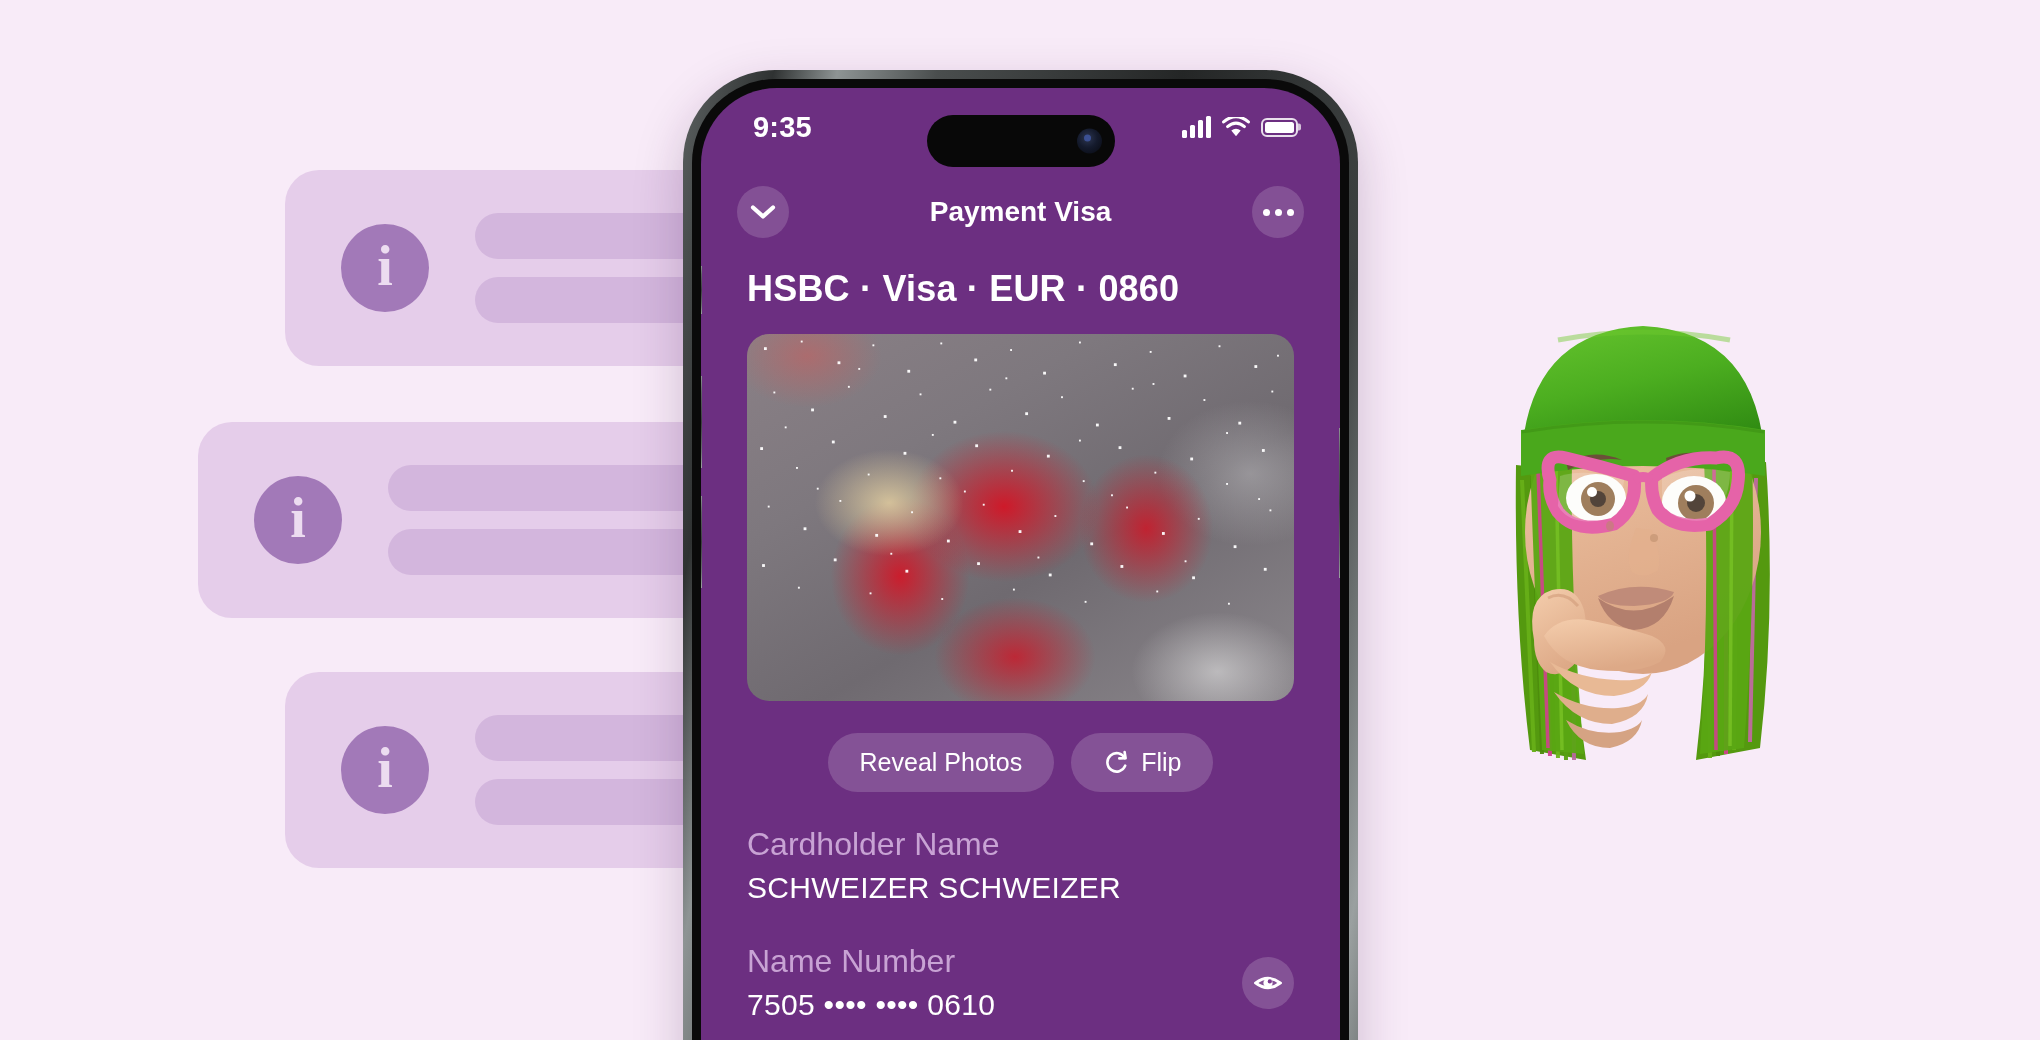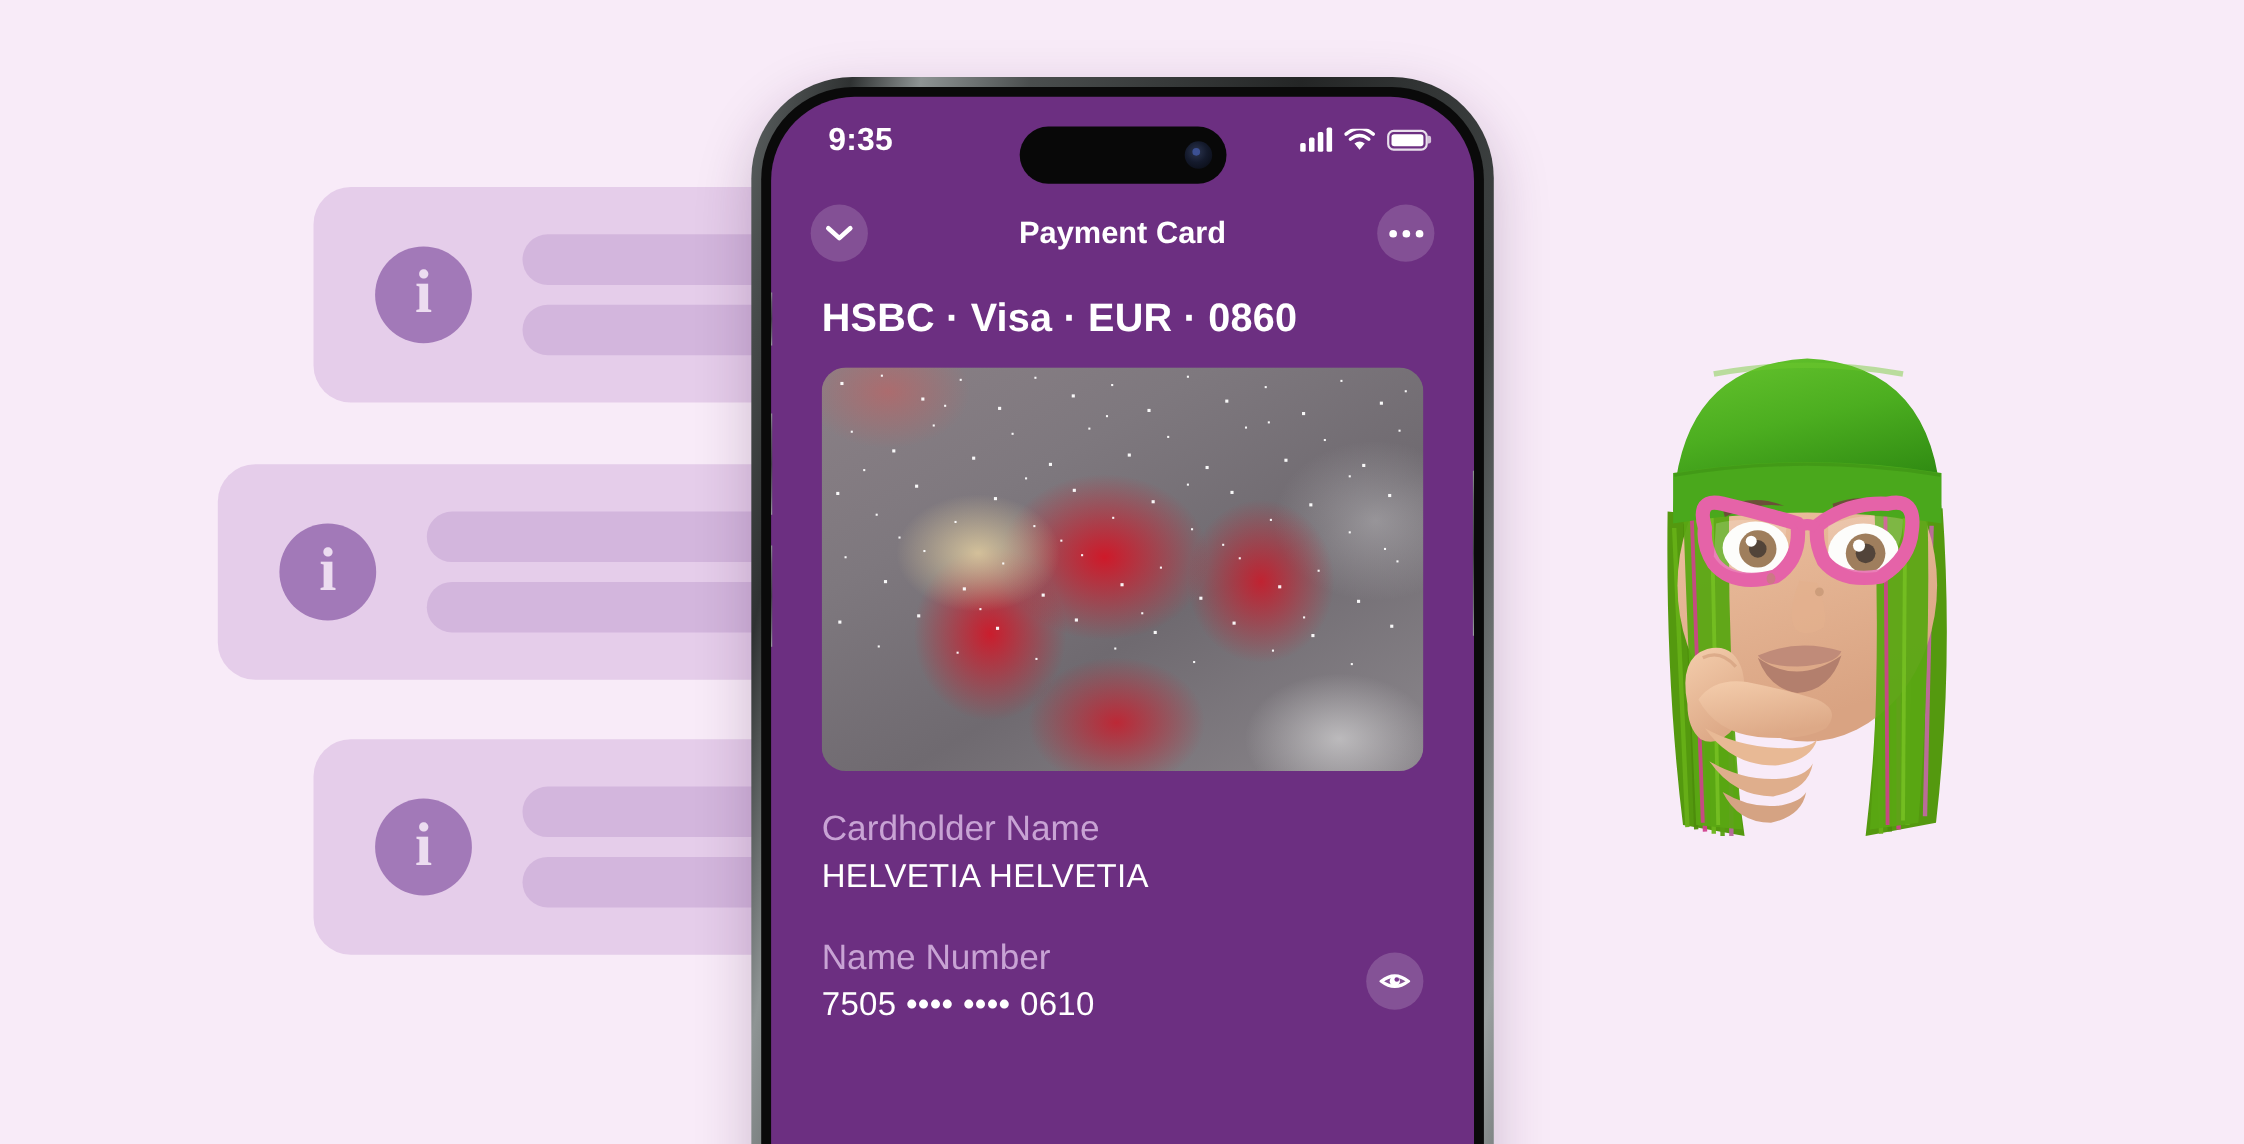--- a/index.html
+++ b/index.html
@@ -469,21 +469,21 @@
         </div>
       </div>
     </div>
 
     <div class="nav-bar">
       <button class="nav-btn">
         <svg width="26" height="16" viewBox="0 0 26 16">
           <path d="M3 3.5 L13 12.5 L23 3.5" fill="none" stroke="#fff" stroke-width="4.2" stroke-linecap="round" stroke-linejoin="round"></path>
         </svg>
       </button>
-      <div class="nav-title">Payment Card</div>
+      <div class="nav-title">Payment Visa</div>
       <button class="nav-btn">
         <span class="dots">
           <span></span>
               <span></span>
               <span></span>
         </span>
       </button>
     </div>
 
     <div class="content">
@@ -580,26 +580,38 @@
             <rect x="152" y="232" width="2" height="2"></rect>
                 <rect x="230" y="166" width="2" height="2"></rect>
             <rect x="308" y="236" width="2" height="2"></rect>
                 <rect x="386" y="170" width="2" height="2"></rect>
             <rect x="464" y="240" width="2" height="2"></rect>
                 <rect x="542" y="174" width="2" height="2"></rect>
           </g>
         </svg>
       </div>
 
+      <div class="card-actions">
+        <button class="pill">
+          <span>Reveal Photos</span>
+        </button>
+        <button class="pill">
+          <svg width="27" height="27" viewBox="0 0 27 27">
+            <path d="M21.8 9.2 A9.2 9.2 0 1 0 22.2 16.6" fill="none" stroke="#fff" stroke-width="2.6" stroke-linecap="round"></path>
+            <path d="M16.3 9.4 L22.6 9.2 L21.6 3" fill="none" stroke="#fff" stroke-width="2.6" stroke-linecap="round" stroke-linejoin="round"></path>
+          </svg>
+          <span>Flip</span>
+        </button>
+      </div>
 
       <div class="fields">
 
         <div class="field">
           <div class="field-label">Cardholder Name</div>
-          <div class="field-value">HELVETIA HELVETIA</div>
+          <div class="field-value">SCHWEIZER SCHWEIZER</div>
         </div>
 
         <div class="field">
           <div class="field-label">Name Number</div>
           <div class="field-value">7505 •••• •••• 0610</div>
           <button class="field-action">
             <svg width="28" height="20" viewBox="0 0 28 20">
               <path d="M1.8 10 Q14 0.6 26.2 10 Q14 19.4 1.8 10 Z" fill="none" stroke="#fff" stroke-width="3"></path>
               <circle cx="14" cy="10" r="4.6" fill="#fff"></circle>
               <circle cx="15.8" cy="8.4" r="2.1" fill="#7c3a92"></circle>

